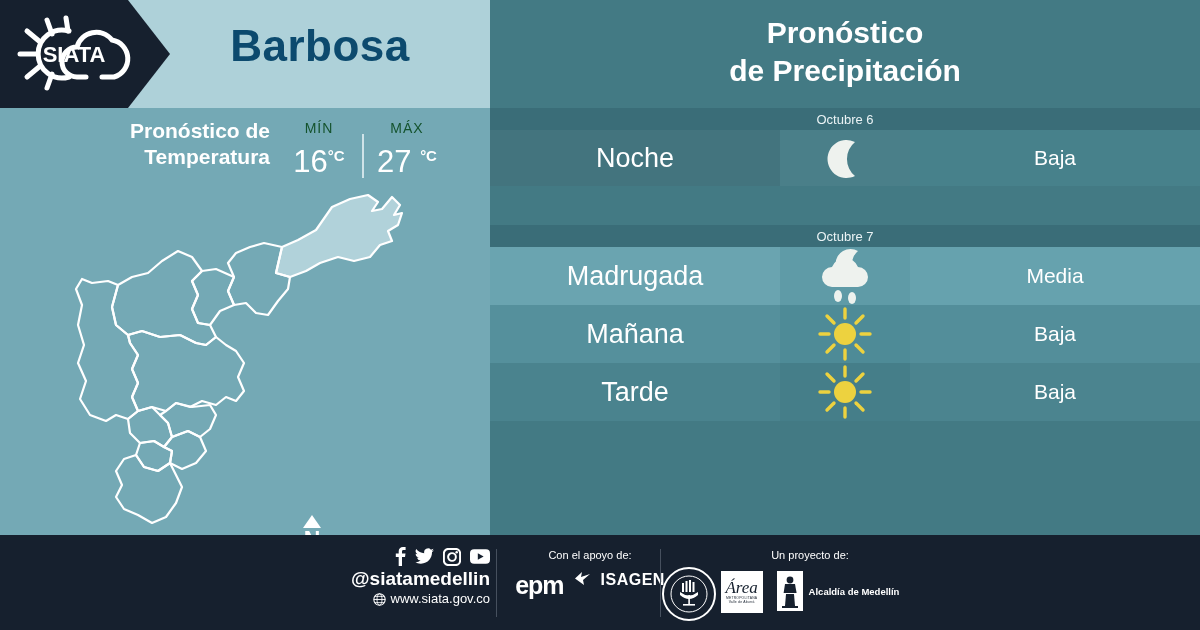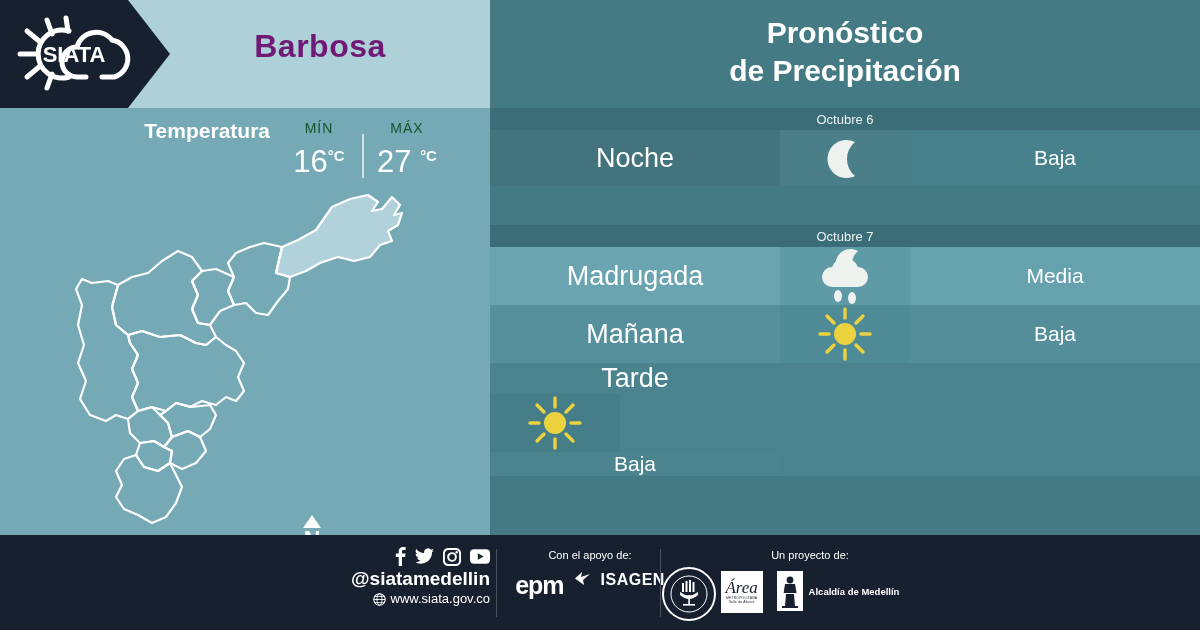--- a/index.html
+++ b/index.html
@@ -10,21 +10,21 @@
     position:relative;
   }
   #page { position:relative; width:1200px; height:630px; }
 
   
   .left-panel { position:absolute; left:0; top:0; width:490px; height:535px; background:#74a9b5; }
   .left-header { position:absolute; left:0; top:0; width:490px; height:108px; background:#aed1d9; }
   .city-name {
     position:absolute; left:150px; top:0; width:340px; height:92px;
     display:flex; align-items:center; justify-content:center;
-    color:#701a75; font-size:32px; font-weight:bold; letter-spacing:.5px;
+    color:#0c4a6e; font-size:44px; font-weight:bold; letter-spacing:.5px;
   }
   .logo-badge {
     position:absolute; left:0; top:0; width:170px; height:108px;
     background:#16202e;
     clip-path: polygon(0 0, 128px 0, 170px 54px, 128px 108px, 0 108px);
   }
   .logo-svg { position:absolute; left:14px; top:14px; }
 
   
   .temp-block { position:absolute; left:0; top:118px; width:490px; height:72px; }
@@ -57,21 +57,21 @@
     color:#eaf3f5; font-size:13px;
   }
   .band-top { position:absolute; left:0; top:108px; }
   .fc-row { display:flex; width:710px; }
   .fc-cell-label { width:290px; display:flex; align-items:center; justify-content:center; color:#fff; font-size:27px; }
   .fc-cell-icon  { width:130px; display:flex; align-items:center; justify-content:center; }
   .fc-cell-value { width:290px; display:flex; align-items:center; justify-content:center; color:#fff; font-size:21px; }
   .r0 { background:#43747e; } .r0 .fc-cell-icon { background:#4a7f89; } .r0 .fc-cell-value { background:#47818b; }
   .r1 { background:#6aa4b0; } .r1 .fc-cell-icon { background:#5f9ba7; } .r1 .fc-cell-value { background:#66a2ae; }
   .r2 { background:#55909c; } .r2 .fc-cell-icon { background:#4e8b97; } .r2 .fc-cell-value { background:#538e9a; }
-  .r3 { background:#4a838e;flex-direction:column; } .r3 .fc-cell-icon { background:#457e89; } .r3 .fc-cell-value { background:#4b848f; }
+  .r3 { background:#4a838e; } .r3 .fc-cell-icon { background:#457e89; } .r3 .fc-cell-value { background:#4b848f; }
   .rows-top { position:absolute; left:0; top:130px; }
   .rows-bottom { position:absolute; left:0; top:247px; }
 
   
   .footer { position:absolute; left:0; top:535px; width:1200px; height:95px; background:#16202e; }
   .f-social { position:absolute; left:330px; top:12px; width:160px; text-align:right; color:#fff; }
   .f-icons { display:flex; justify-content:flex-end; gap:9px; align-items:center; margin-bottom:2px; }
   .f-handle { font-size:19px; font-weight:bold; line-height:22px; }
   .f-web { font-size:13px; line-height:18px; display:flex; align-items:center; justify-content:flex-end; gap:5px; }
   .vsep { position:absolute; top:14px; width:1px; height:68px; background:#46505e; }
@@ -107,20 +107,21 @@
         <line x1="33" y1="74" x2="38" y2="60"></line>
         <line x1="52" y1="4" x2="54" y2="17"></line>
         <path d="M55 17 A24 24 0 1 0 55 63"></path>
         <path d="M72 63 L63 63 A15 15 0 0 1 63 33 A20 20 0 0 1 98 26 A19 19 0 0 1 100 63 L88 63"></path>
       </g>
       <text x="60" y="48" font-family="Liberation Sans, sans-serif" font-size="22" font-weight="bold" fill="#ffffff" text-anchor="middle">SIATA</text>
     </svg>
 
     <div class="temp-block">
       <div class="temp-title">
+        <div>Pronóstico de</div>
         <div>Temperatura</div>
       </div>
       <div class="temp-vals">
         <div class="temp-col">
           <div class="lbl">MÍN</div>
           <div class="val"><span>16</span><sup>°C</sup></div>
         </div>
         <div class="temp-sep"></div>
         <div class="temp-col">
           <div class="lbl">MÁX</div>

